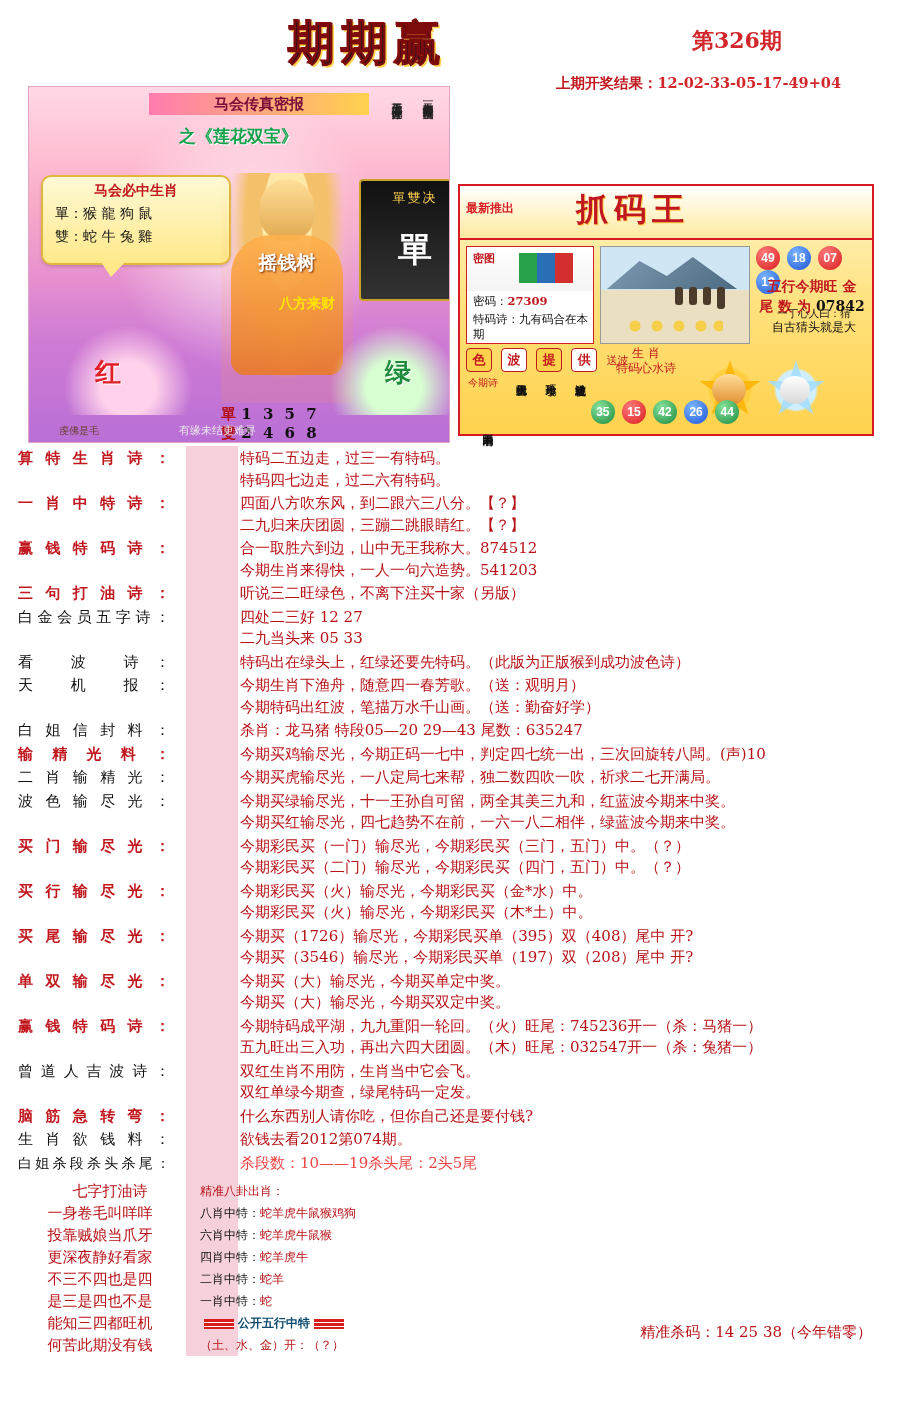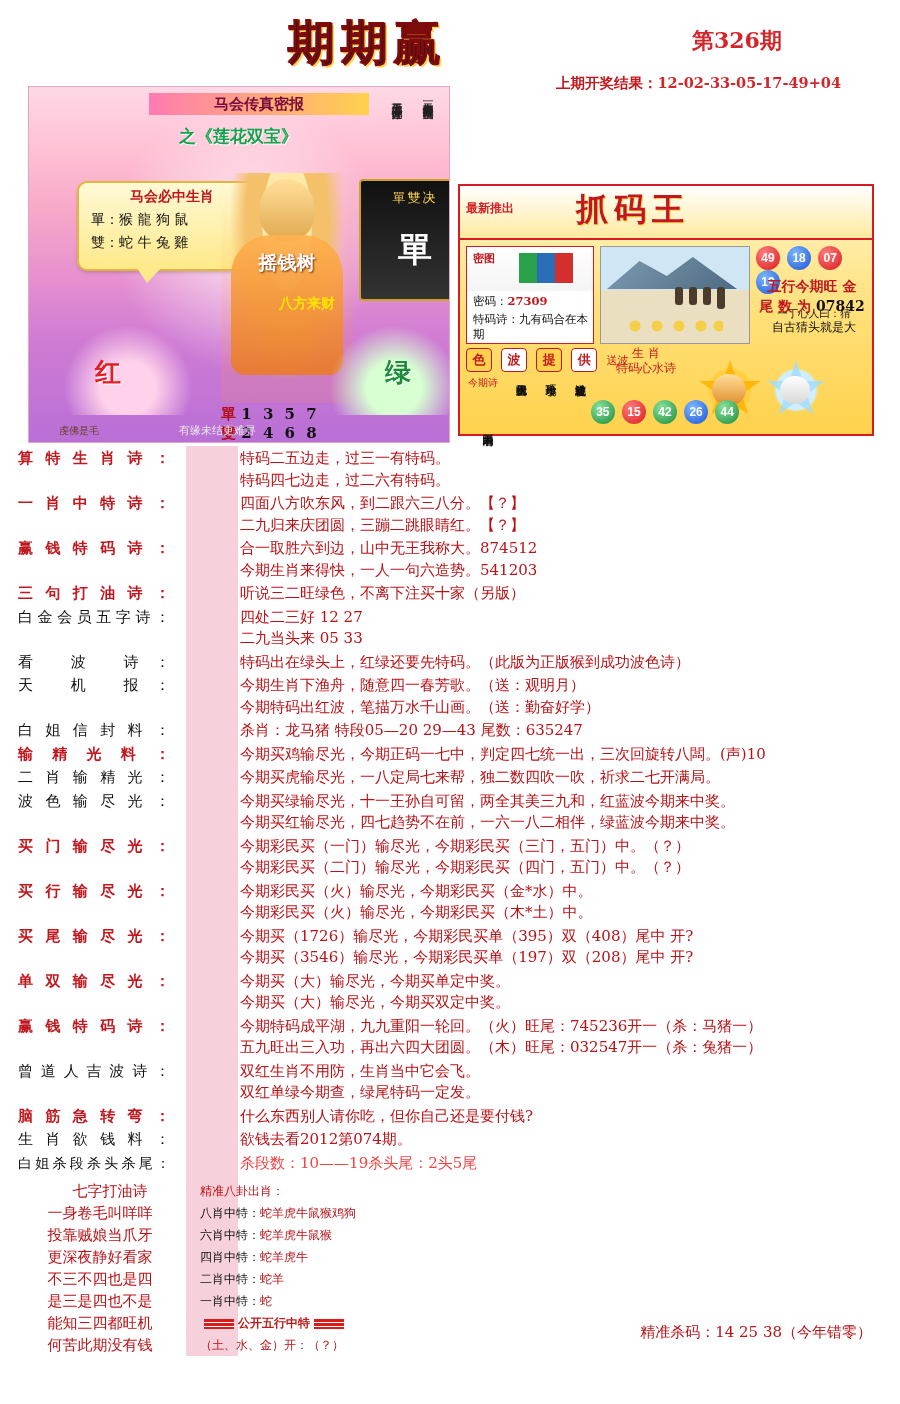--- a/index.html
+++ b/index.html
@@ -58,25 +58,24 @@
     position:absolute;left:355px;top:8px;width:18px;font-size:11px;line-height:12px;color:#222;
     writing-mode:vertical-rl; height:90px;
     font-family:"DejaVu Serif","Liberation Serif",serif;
   }
   .lp-vert2{
     position:absolute;left:386px;top:8px;width:18px;font-size:11px;line-height:12px;color:#222;
     writing-mode:vertical-rl; height:90px;
     font-family:"DejaVu Serif","Liberation Serif",serif;
   }
   .bubble{
-    position:absolute;left:12px;top:94px;width:186px;height:86px;
+    position:absolute;left:12px;top:88px;width:186px;height:86px;
     background:linear-gradient(180deg,#fff9d6,#ffe98a);
     border:2px solid #e0b63c;border-radius:10px;
     box-shadow:0 2px 3px rgba(0,0,0,.15);
-    margin-left:36px;
   }
   .bubble:after{
     content:"";position:absolute;left:58px;bottom:-14px;width:0;height:0;
     border-left:10px solid transparent;border-right:14px solid transparent;border-top:15px solid #ffe98a;
   }
   .bubble .bt{font-size:14px;font-weight:bold;color:#c0181e;text-align:center;margin-top:5px;
     font-family:"DejaVu Serif","Liberation Serif",serif;}
   .bubble .br{font-size:14px;color:#111;margin:5px 0 0 12px;font-family:"DejaVu Serif","Liberation Serif",serif;}
   .buddha{
     position:absolute;left:192px;top:86px;width:132px;height:230px;
@@ -200,21 +199,21 @@
   .sec{margin-bottom:2px;}
   
   .bottom{display:flex;margin-top:6px;}
   .bl{width:200px;flex:0 0 200px;text-align:center;font-size:15px;line-height:22px;color:#b81217;
     font-family:"DejaVu Serif","Liberation Serif",serif;}
   .br2{flex:1;padding-left:0;font-size:12px;line-height:22px;color:#b81217;
     font-family:"DejaVu Serif","Liberation Serif",serif;}
   .br2 .ln{padding-left:0;}
   .sx-line{color:#b81217;}
   .sx-line .k{color:#111;}
-  .pub{color:#b91c1c;font-weight:bold;}
+  .pub{color:#0c4a6e;font-weight:bold;}
   .bars{display:inline-block;width:30px;height:10px;
     background:linear-gradient(180deg,#d81b1b 0 3px,#fff 3px 4px,#d81b1b 4px 7px,#fff 7px 8px,#d81b1b 8px 11px);
     vertical-align:middle;margin:0 4px;}
   .kill{position:absolute;right:28px;bottom:14px;font-size:15px;color:#b81217;
     font-family:"DejaVu Serif","Liberation Serif",serif;}
 </style>
 </head>
 <body>
 
 <div class="header">

